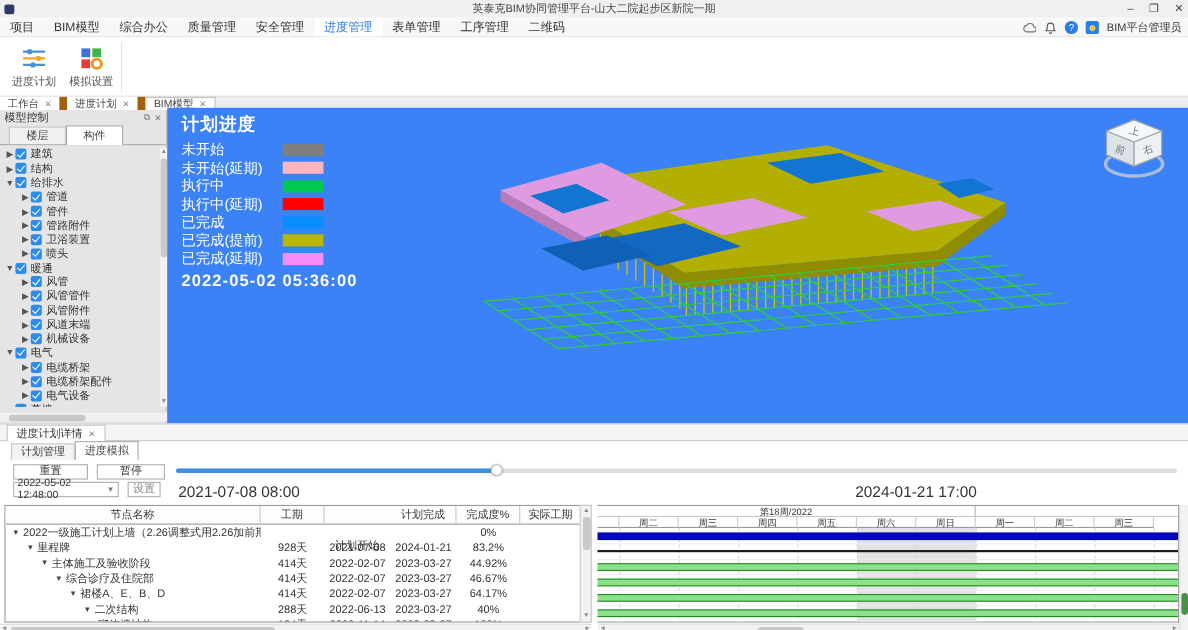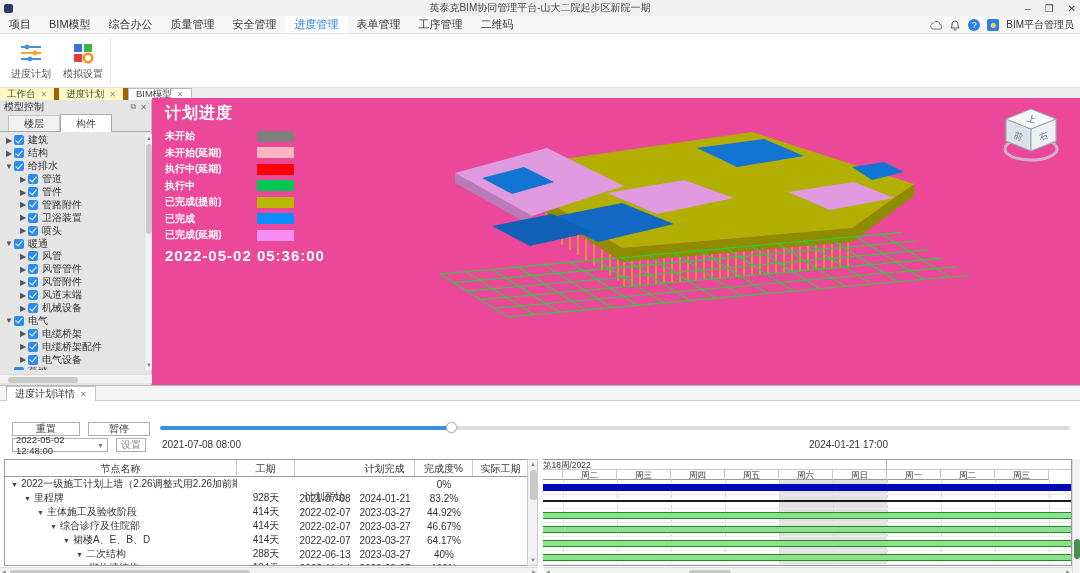--- a/index.html
+++ b/index.html
@@ -25,21 +25,21 @@
   .user-name { font-size:10px; color:#333; }
 
   
   .ribbon { position:absolute; left:0; top:34px; width:1080px; height:54px; background:#fff; border-bottom:1px solid #ddd; }
   .tool-btn { position:absolute; top:4px; width:50px; height:46px; display:flex; flex-direction:column; align-items:center; justify-content:space-between; padding:4px 0 3px; cursor:default; }
   .tool-btn .lbl { font-size:10px; color:#555; }
   .ribbon-sep { position:absolute; left:110px; top:4px; height:46px; width:1px; background:#e5e5e5; }
 
   
   .doc-tabs { position:absolute; left:0; top:88px; width:1080px; height:12px; background:#ececec; display:flex; border-bottom:1px solid #c9c9c9; }
-  .doc-tab { height:12px; padding:0 7px; font-size:9.5px; color:#444; border-right:5px solid #a16207; display:flex; align-items:center; gap:5px; background:#fef9c3; }
+  .doc-tab { height:12px; padding:0 7px; font-size:9.5px; color:#444; border-right:7px solid #a16207; display:flex; align-items:center; gap:5px; background:#ffffff; }
   .doc-tab.active { background:#fff; border-top:1px solid #bbb; border-left:1px solid #bbb; border-right:1px solid #bbb; }
   .doc-tab .x { color:#888; font-size:8px; }
 
   
   .left-panel { position:absolute; left:0; top:100px; width:152px; height:285px; background:#e5e5e5; border-right:1px solid #bbb; }
   .lp-header { height:14px; display:flex; align-items:center; padding:0 4px; font-size:10px; color:#333; }
   .lp-header .sp { flex:1; }
   .lp-hico { font-size:8px; color:#777; margin-left:4px; }
   .lp-tabs { height:18px; display:flex; align-items:flex-end; padding-left:8px; border-bottom:1px solid #aaa; }
   .lp-tab { width:52px; height:16px; text-align:center; font-size:10px; line-height:16px; color:#444; background:#f1f1f1; border:1px solid #c4c4c4; border-bottom:none; }
@@ -49,25 +49,25 @@
   .tw { width:10px; text-align:center; color:#555; font-size:8px; flex:none; }
   .cb { width:10px; height:10px; background:#2b8ced; border-radius:2px; margin-right:4px; position:relative; flex:none; }
   .cb:after { content:""; position:absolute; left:2.5px; top:0.5px; width:3px; height:6px; border:solid #fff; border-width:0 1.5px 1.5px 0; transform:rotate(40deg); }
   .vscroll { position:absolute; top:0; width:8px; background:#f2f2f2; border-left:1px solid #ddd; }
   .vthumb { position:absolute; left:1px; width:6px; background:#c9c9c9; border-radius:3px; }
   .hscroll { position:absolute; height:9px; background:#f2f2f2; border-top:1px solid #ddd; }
   .hthumb { position:absolute; top:1.5px; height:6px; background:#c9c9c9; border-radius:3px; }
   .sarrow { position:absolute; font-size:6px; color:#888; line-height:9px; }
 
   
-  .viewport { position:absolute; left:152px; top:98px; width:928px; height:287px; background:#ec4899; overflow:hidden; }
+  .viewport { position:absolute; left:152px; top:98px; width:928px; height:287px; background:#3b82f6; overflow:hidden; }
   .legend { position:absolute; left:13px; top:5px; color:#fff; }
   .legend-title { font-size:16px; font-weight:bold; letter-spacing:1px; margin-bottom:4px; }
   .legend-row { display:flex; align-items:center; height:16.5px; }
-  .legend-label { width:92px; font-size:10px;font-weight:bold; }
+  .legend-label { width:92px; font-size:13px; }
   .legend-swatch { width:37px; height:11px; }
   .vtimestamp { font-size:15px; font-weight:bold; margin-top:3px; letter-spacing:1px; }
   .vmilestone { font-size:12px; margin-top:4px; letter-spacing:0.5px; }
   .viewcube { position:absolute; right:12px; top:5px; }
   .model-svg { position:absolute; left:0; top:0; }
 
   
   .bottom-panel { position:absolute; left:0; top:385px; width:1080px; height:188px; background:#fff; border-top:1px solid #bbb; }
   .bp-tabrow { height:15px; background:#f5f5f5; border-bottom:1px solid #ccc; display:flex; }
   .bp-tab { height:15px; margin-left:6px; padding:0 8px; background:#fff; border:1px solid #c2c2c2; border-bottom:none; font-size:10px; display:flex; align-items:center; gap:5px; color:#333; }
@@ -76,36 +76,36 @@
   .sub-tab { padding:0 8px; height:15px; line-height:15px; font-size:10px; color:#444; background:#f3f3f3; border:1px solid #c6c6c6; border-bottom:none; }
   .sub-tab.active { background:#fff; height:17px; line-height:17px; border-color:#aaa; }
 
   .ctrl-area { position:absolute; left:0; top:33px; width:900px; height:37px; background:#fff; }
   .btn { position:absolute; height:14px; border:1px solid #adadad; background:#fff; font-size:10px; color:#333; text-align:center; line-height:12px; }
   .slider-track { position:absolute; left:160px; top:42px; width:910px; height:4px; background:#dcdcdc; border-radius:2px; }
   .slider-fill { position:absolute; left:0; top:0; height:4px; background:#3d8fe0; border-radius:2px; }
   .slider-handle { position:absolute; top:-4px; width:11px; height:11px; background:#fff; border:1px solid #b5b5b5; border-radius:50%; box-shadow:0 0 2px rgba(0,0,0,.25); }
   .dt-box { position:absolute; left:12px; top:54px; width:96px; height:14px; border:1px solid #adadad; font-size:9.5px; display:flex; align-items:center; padding:0 3px; color:#333; }
   .dt-box .caret { margin-left:auto; font-size:7px; color:#777; }
-  .range-label { position:absolute; top:55px; font-size:10px; color:#333; }
+  .range-label { position:absolute; top:55px; font-size:14px; color:#333; }
 
   
   .grid-wrap { position:absolute; left:4px; top:73px; width:534px; height:107px; border:1px solid #9a9a9a; overflow:hidden; background:#fff; }
   .g-headrow { display:flex; height:17px; border-bottom:1px solid #9a9a9a; background:#fdfdfd; }
   .g-hcell { font-size:10px; color:#333; text-align:center; line-height:17px; border-right:1px solid #c9c9c9; flex:none; }
   .g-row { display:flex; height:14px; align-items:center; }
   .g-cell { font-size:10px; color:#333; flex:none; overflow:hidden; white-space:nowrap; }
   .g-name { display:flex; align-items:center; }
   .g-arrow { font-size:7px; color:#444; margin-right:3px; }
   .tbl-vscroll { position:absolute; left:527px; top:73px; width:11px; height:107px; background:#f2f2f2; border:1px solid #c9c9c9; }
 
   
   .gantt-wrap { position:absolute; left:543px; top:73px; width:529px; height:107px; border:1px solid #9a9a9a; border-left:none; overflow:hidden; background:#fff; }
   .gantt-weekrow { position:absolute; left:0; top:0; height:10px; width:100%; }
-  .gantt-weekcell { position:absolute; top:0; height:10px; font-size:8.5px; color:#333; text-align:left; line-height:10px; border-right:1px solid #b5b5b5; border-bottom:1px solid #c9c9c9; }
+  .gantt-weekcell { position:absolute; top:0; height:10px; font-size:8.5px; color:#333; text-align:center; line-height:10px; border-right:1px solid #b5b5b5; border-bottom:1px solid #c9c9c9; }
   .gantt-dayrow { position:absolute; left:0; top:10px; height:10px; width:100%; }
   .gantt-daycell { position:absolute; top:0; height:10px; font-size:8.5px; color:#333; text-align:center; line-height:10px; border-right:1px solid #c9c9c9; border-bottom:1px solid #9a9a9a; }
   .gantt-body { position:absolute; left:0; top:20px; width:100%; height:87px; }
   .weekend { position:absolute; top:0; height:87px; background:#e2e2e2; }
   .gline-v { position:absolute; top:0; height:87px; width:0; border-left:1px dashed #d5d5d5; }
   .gline-h { position:absolute; left:0; width:100%; height:0; border-top:1px solid #ededed; }
   .bar { position:absolute; left:0; width:100%; }
   .bar-blue { height:7px; background:#0008b8; }
   .bar-black { height:2px; background:#1b1b1b; }
   .bar-green { height:7px; background:#8ee08e; border-top:1.5px solid #1e8f1e; border-bottom:1.5px solid #1e8f1e; }
@@ -456,34 +456,34 @@
       <div id="legend-items">
           <div class="legend-row">
             <span class="legend-label">未开始</span>
             <span class="legend-swatch" style="background: rgb(127, 127, 127);"></span>
           </div>
           <div class="legend-row">
             <span class="legend-label">未开始(延期)</span>
             <span class="legend-swatch" style="background: rgb(255, 182, 193);"></span>
           </div>
           <div class="legend-row">
+            <span class="legend-label">执行中</span>
+            <span class="legend-swatch" style="background: rgb(0, 200, 83);"></span>
+          </div>
+          <div class="legend-row">
             <span class="legend-label">执行中(延期)</span>
             <span class="legend-swatch" style="background: rgb(255, 0, 0);"></span>
           </div>
           <div class="legend-row">
-            <span class="legend-label">执行中</span>
-            <span class="legend-swatch" style="background: rgb(0, 200, 83);"></span>
+            <span class="legend-label">已完成</span>
+            <span class="legend-swatch" style="background: rgb(10, 141, 255);"></span>
           </div>
           <div class="legend-row">
             <span class="legend-label">已完成(提前)</span>
             <span class="legend-swatch" style="background: rgb(185, 183, 0);"></span>
-          </div>
-          <div class="legend-row">
-            <span class="legend-label">已完成</span>
-            <span class="legend-swatch" style="background: rgb(10, 141, 255);"></span>
           </div>
           <div class="legend-row">
             <span class="legend-label">已完成(延期)</span>
             <span class="legend-swatch" style="background: rgb(246, 141, 246);"></span>
           </div>
         </div>
       <div class="vtimestamp">2022-05-02 05:36:00</div>
     </div>
 
     <svg class="viewcube" width="74" height="70" viewBox="0 0 74 70">
@@ -497,20 +497,24 @@
       <text x="50" y="36" text-anchor="middle" font-size="9" fill="#6b7480" transform="rotate(-22 50 34)">右</text>
     </svg>
   </div>
 
   <div class="bottom-panel">
     <div class="bp-tabrow">
       <div class="bp-tab">
         <span>进度计划详情</span>
         <span class="x">✕</span>
       </div>
+    </div>
+    <div class="sub-tabs">
+      <div class="sub-tab">计划管理</div>
+      <div class="sub-tab active">进度模拟</div>
     </div>
 
     <div class="ctrl-area">
       <div class="btn" style="left:12px; top:3px; width:68px;">重置</div>
       <div class="btn" style="left:88px; top:3px; width:62px;">暂停</div>
 
       <div class="slider-track" style="top:7px;">
         <div class="slider-fill" id="slider-fill" style="width: 32%;"></div>
         <div class="slider-handle" id="slider-handle" style="left: calc(32% - 5px);"></div>
       </div>

